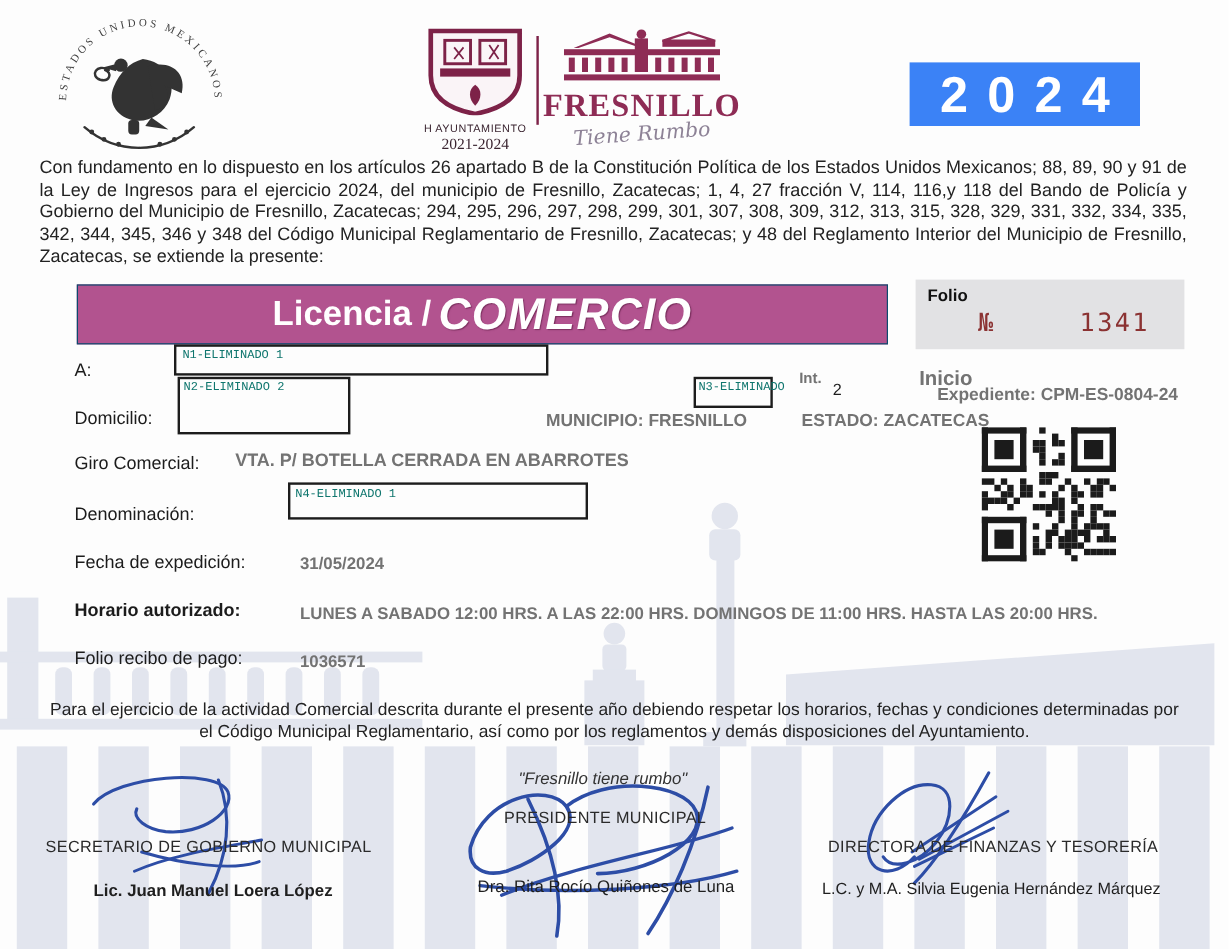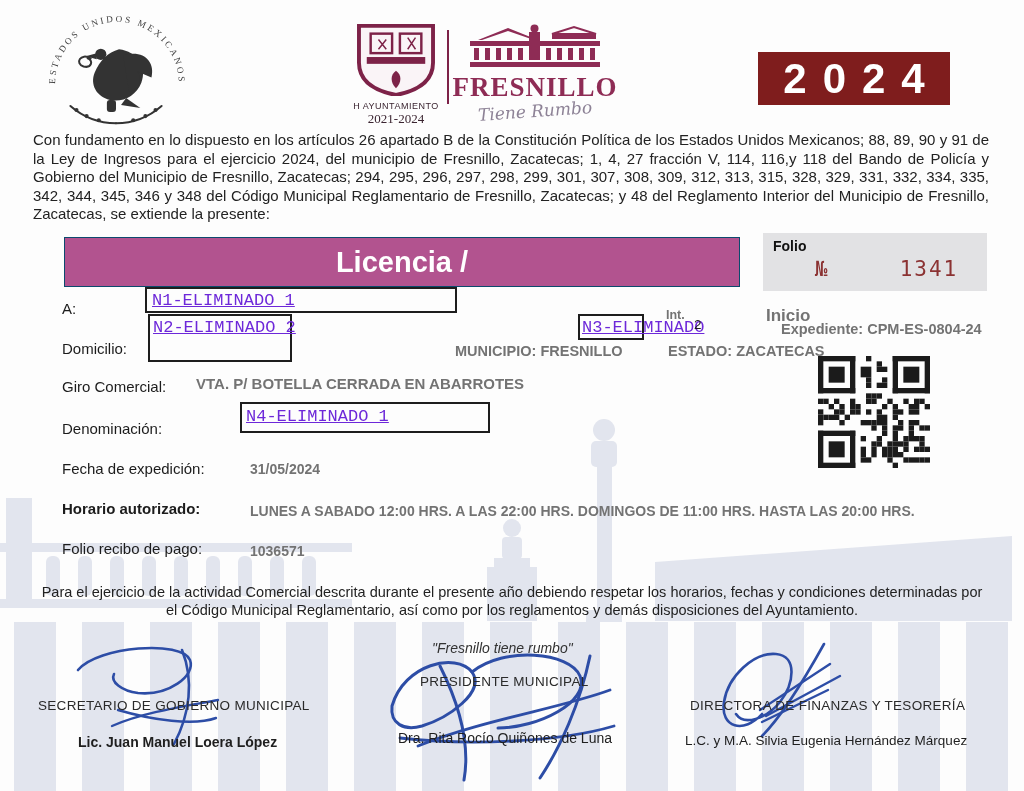--- a/index.html
+++ b/index.html
@@ -10,42 +10,42 @@
 
   
   .eagle{position:absolute;left:40px;top:10px;width:152px;height:118px;}
   .shield-block{position:absolute;left:348px;top:20px;width:96px;text-align:center;}
   .shield-block .l1{font-size:9px;letter-spacing:.5px;color:#3a2430;margin-top:1px;}
   .shield-block .l2{font-size:13px;color:#3a2430;font-family:"Liberation Serif",serif;}
   .hdr-divider{position:absolute;left:447px;top:30px;width:2px;height:74px;background:#7d2248;}
   .logo-block{position:absolute;left:452px;top:24px;width:166px;text-align:center;}
   .logo-city{font-family:"Liberation Serif",serif;font-size:27px;font-weight:600;color:#8e2c55;letter-spacing:1px;line-height:1;}
   .logo-slogan{font-family:"DejaVu Serif",serif;font-style:italic;font-size:17px;color:#8d8296;transform:rotate(-4deg);margin-top:0px;}
-  .year-badge{position:absolute;left:758px;top:52px;width:192px;height:53px;background:#7f1d1d;
+  .year-badge{position:absolute;left:758px;top:52px;width:192px;height:53px;background:#3b82f6;
               display:flex;align-items:center;justify-content:center;color:#fff;font-size:42px;font-weight:bold;letter-spacing:16px;text-indent:16px;}
 
   
   .legal{position:absolute;left:33px;top:131px;width:956px;font-size:15px;line-height:18.5px;text-align:justify;color:#222;}
 
   
   .banner{position:absolute;left:64px;top:237px;width:676px;height:50px;background:#b2538f;
           border:1px solid #0c4a6e;box-sizing:border-box;display:flex;align-items:center;justify-content:center;gap:6px;color:#fff;}
   .banner .t1{font-size:29px;font-weight:bold;}
   .banner .t2{font-size:37px;font-weight:bold;font-style:italic;letter-spacing:1px;text-shadow:1px 1px 1px #7a2f5e;}
   .folio-box{position:absolute;left:763px;top:233px;width:224px;height:58px;background:#e2e2e4;box-sizing:border-box;padding:5px 10px;}
   .folio-box .fl{font-size:14px;font-weight:bold;color:#111;}
   .folio-row{display:flex;align-items:baseline;margin-top:3px;}
   .folio-no{font-family:"DejaVu Sans Mono",monospace;font-size:21px;color:#8b3232;margin-left:42px;}
   .folio-num{font-family:"DejaVu Sans Mono",monospace;font-size:21px;color:#8b3232;margin-left:72px;letter-spacing:2px;}
 
   
   .lbl{position:absolute;font-size:15px;color:#1c1c1c;}
   .boldval{position:absolute;font-size:14px;font-weight:bold;color:#737373;}
   .rbox{position:absolute;border:2px solid #1d1d1d;box-sizing:border-box;background:transparent;}
-  .rtxt{position:absolute;font-family:"Liberation Mono","DejaVu Sans Mono",monospace;font-size:17px;color:#6d28d9;white-space:nowrap;text-decoration:underline;}
+  .rtxt{position:absolute;font-family:"Liberation Mono","DejaVu Sans Mono",monospace;font-size:10px;color:#0f766e;white-space:nowrap;}
 
   
   .footer-par{position:absolute;left:40px;top:584px;width:944px;font-size:14.5px;line-height:17.5px;text-align:center;color:#222;}
 
   
   .sig-title{position:absolute;font-size:13.5px;color:#2a2a2a;letter-spacing:.3px;}
   .sig-name{position:absolute;font-size:14px;color:#1f1f1f;}
   .sig-quote{position:absolute;font-size:14px;font-style:italic;color:#333;}
   .bold{font-weight:bold;}
   svg.sig{position:absolute;overflow:visible;}
@@ -172,20 +172,21 @@
       <div class="logo-city">FRESNILLO</div>
       <div class="logo-slogan">Tiene Rumbo</div>
     </div>
 
     <div class="year-badge">2024</div>
 
     <div class="legal">Con fundamento en lo dispuesto en los artículos 26 apartado B de la Constitución Política de los Estados Unidos Mexicanos; 88, 89, 90 y 91 de la Ley de Ingresos para el ejercicio 2024, del municipio de Fresnillo, Zacatecas; 1, 4, 27 fracción V, 114, 116,y 118 del Bando de Policía y Gobierno del Municipio de Fresnillo, Zacatecas; 294, 295, 296, 297, 298, 299, 301, 307, 308, 309, 312, 313, 315, 328, 329, 331, 332, 334, 335, 342, 344, 345, 346 y 348 del Código Municipal Reglamentario de Fresnillo, Zacatecas; y 48 del Reglamento Interior del Municipio de Fresnillo, Zacatecas, se extiende la presente:</div>
 
     <div class="banner">
       <span class="t1">Licencia /</span>
+      <span class="t2">COMERCIO</span>
     </div>
 
     <div class="folio-box">
       <div class="fl">Folio</div>
       <div class="folio-row">
         <span class="folio-no">№</span>
         <span class="folio-num">1341</span>
       </div>
     </div>
 

